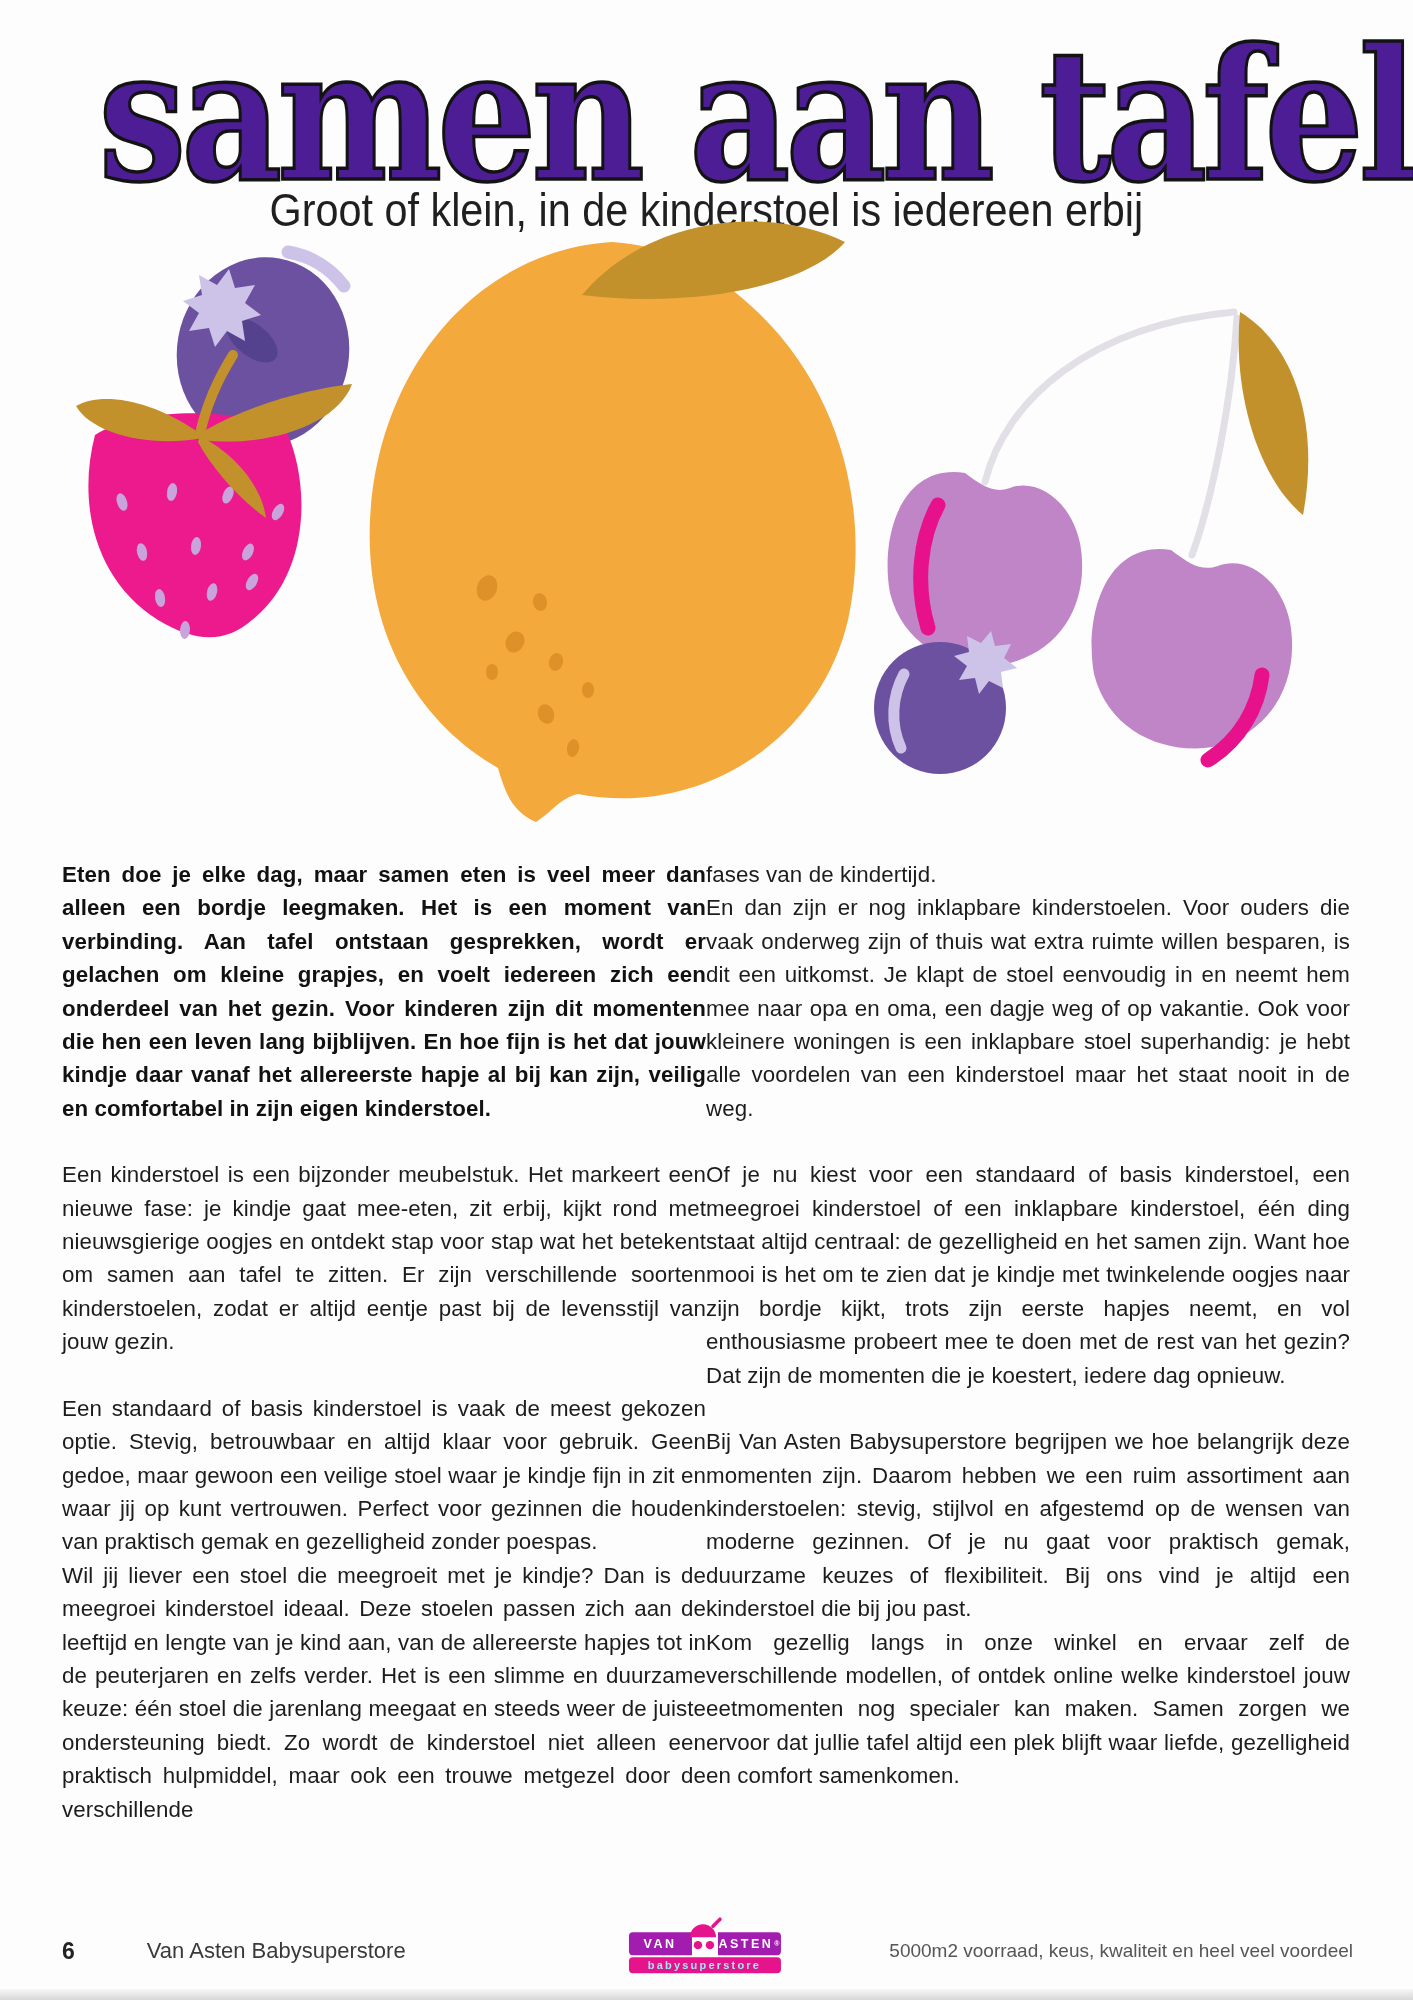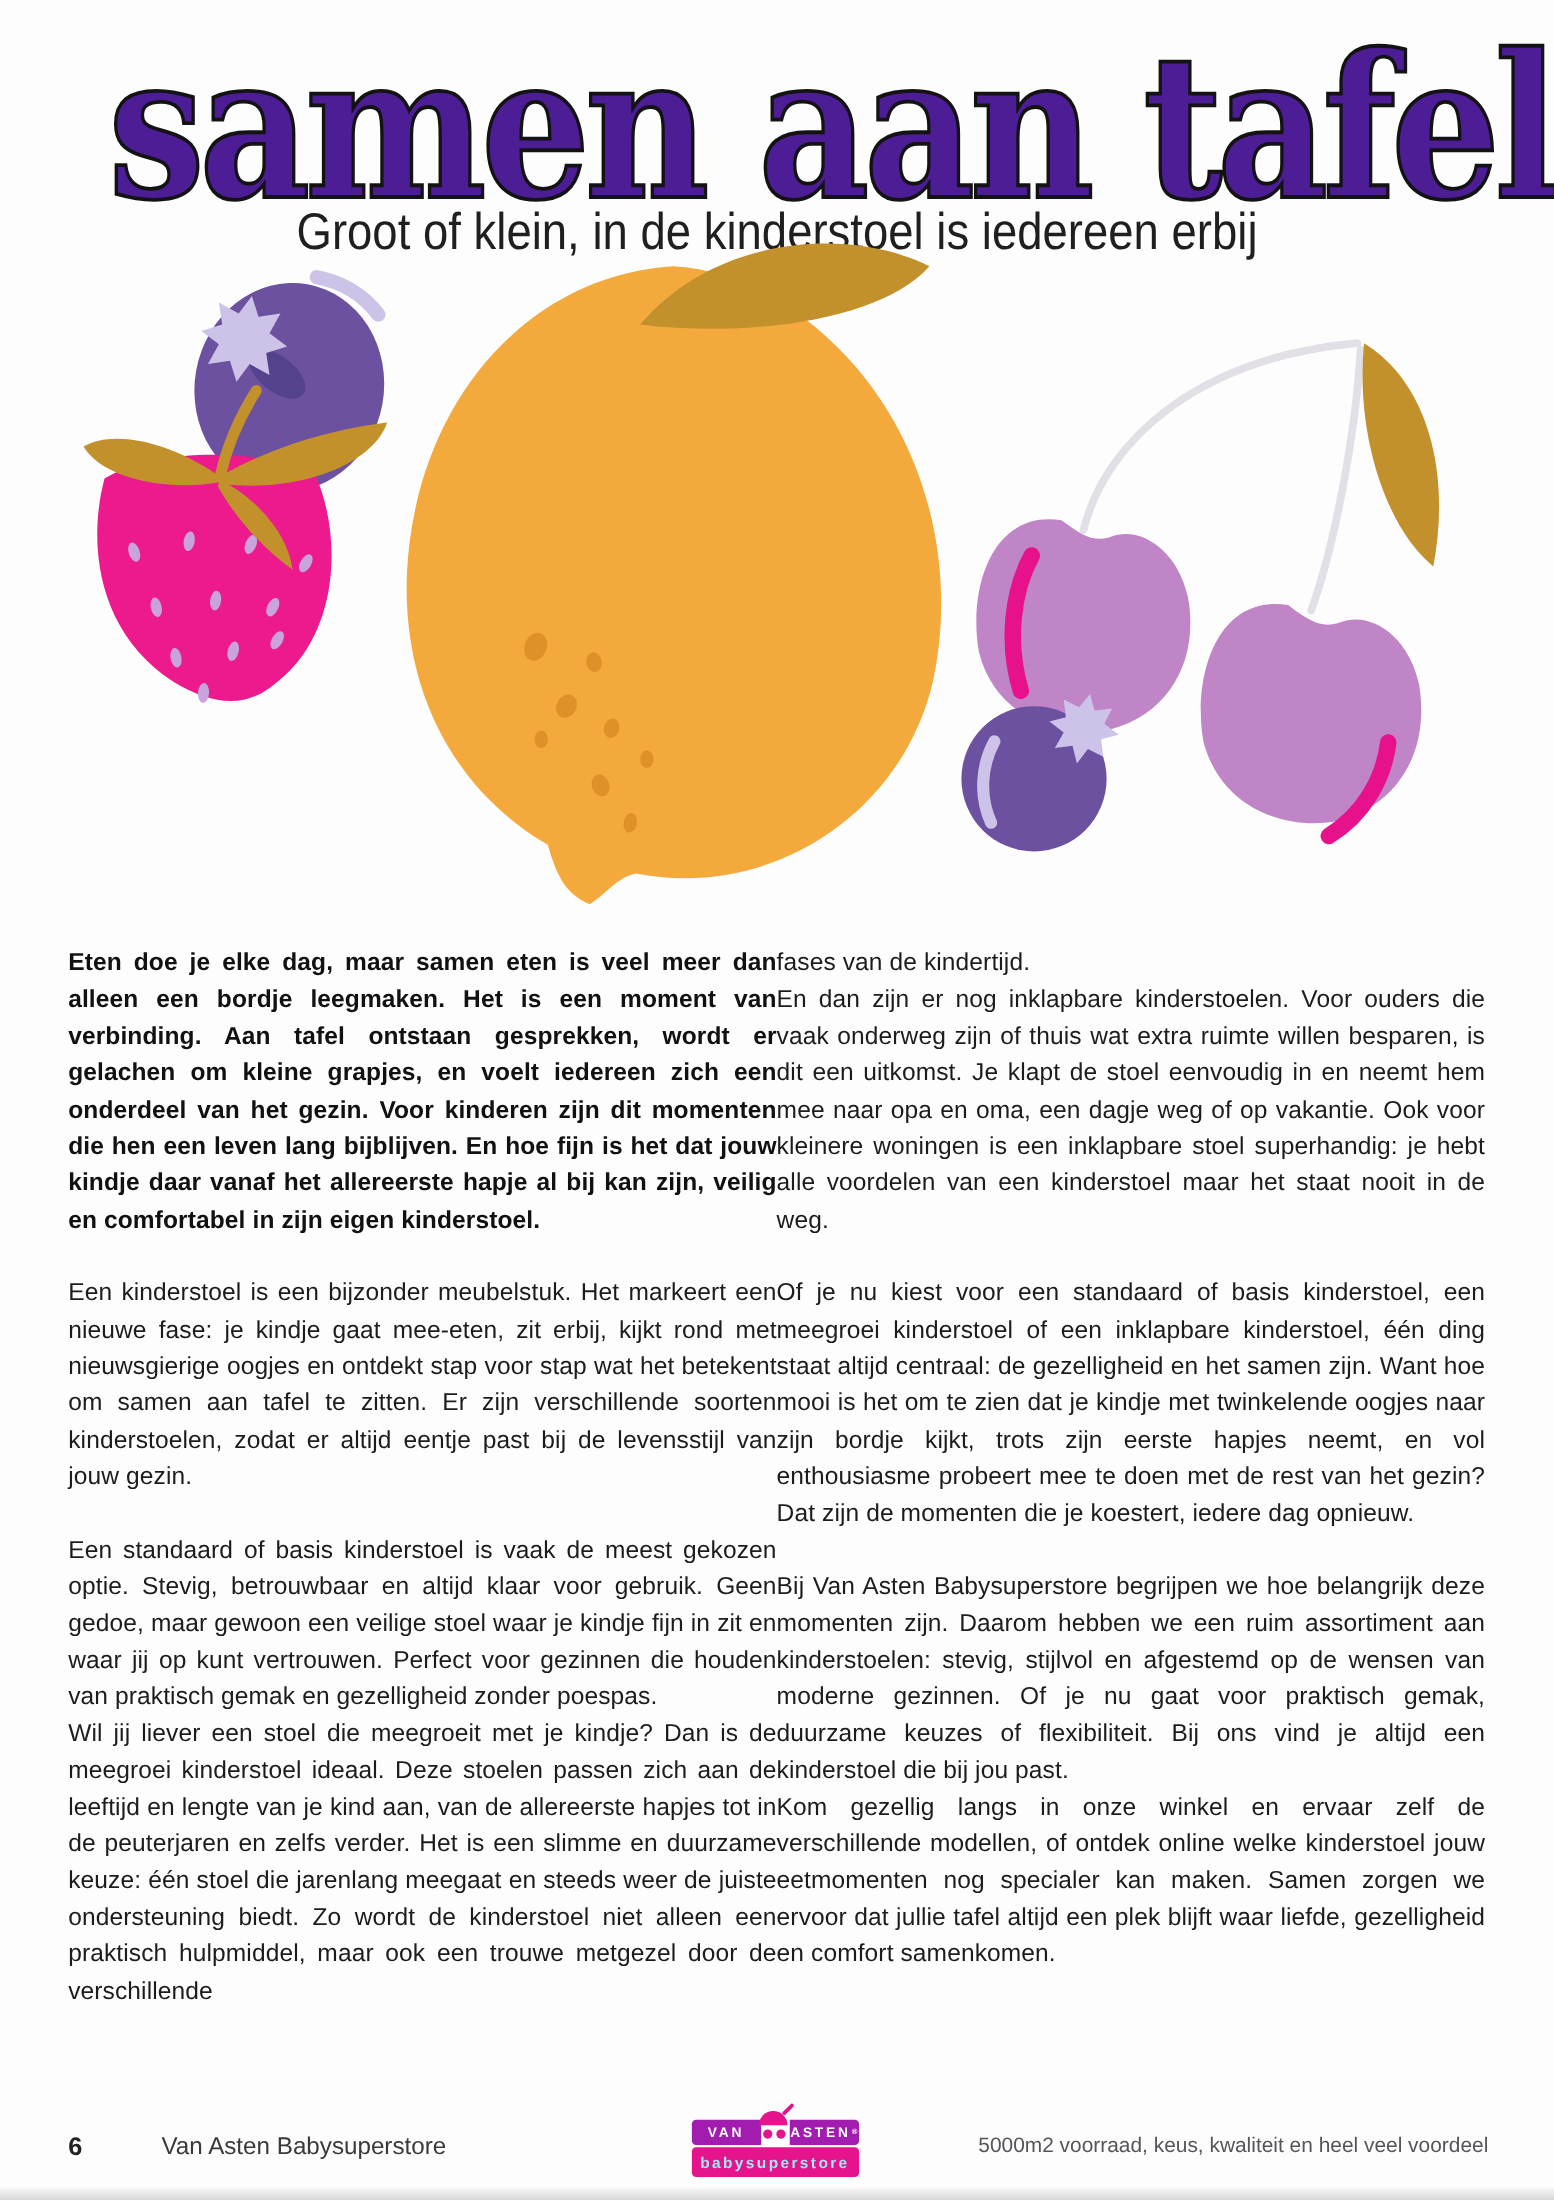--- a/index.html
+++ b/index.html
@@ -66,23 +66,23 @@
     background:#a21caf;color:#ffffff;
     font-size:12.5px;font-weight:700;letter-spacing:2.5px;
     display:flex;align-items:center;justify-content:center;
     flex:1 1 0;
   }
   .logo-seg.left{border-radius:4px 0 0 4px;}
   .logo-seg.right{border-radius:0 4px 4px 0;}
   .logo-seg sup{font-size:7px;letter-spacing:0;margin-left:1px;}
   .logo-gap{width:26px;background:transparent;}
   .logo-bottom{
-    margin-top:2px;height:27px;
+    margin-top:2px;height:16px;
     background:#E5148C;color:#9FEAF2;
-    font-size:14px;font-weight:700;letter-spacing:2.2px;
+    font-size:11px;font-weight:700;letter-spacing:2.2px;
     border-radius:4px;
     display:flex;align-items:center;justify-content:center;
   }
   .pram{position:absolute;left:50%;top:-17px;transform:translateX(-50%);}
   .bottom-edge{
     position:absolute;left:0;right:0;bottom:0;height:11px;
     background:linear-gradient(#f7f7f7,#d7d7d7);
   }
 </style>
 </head>

